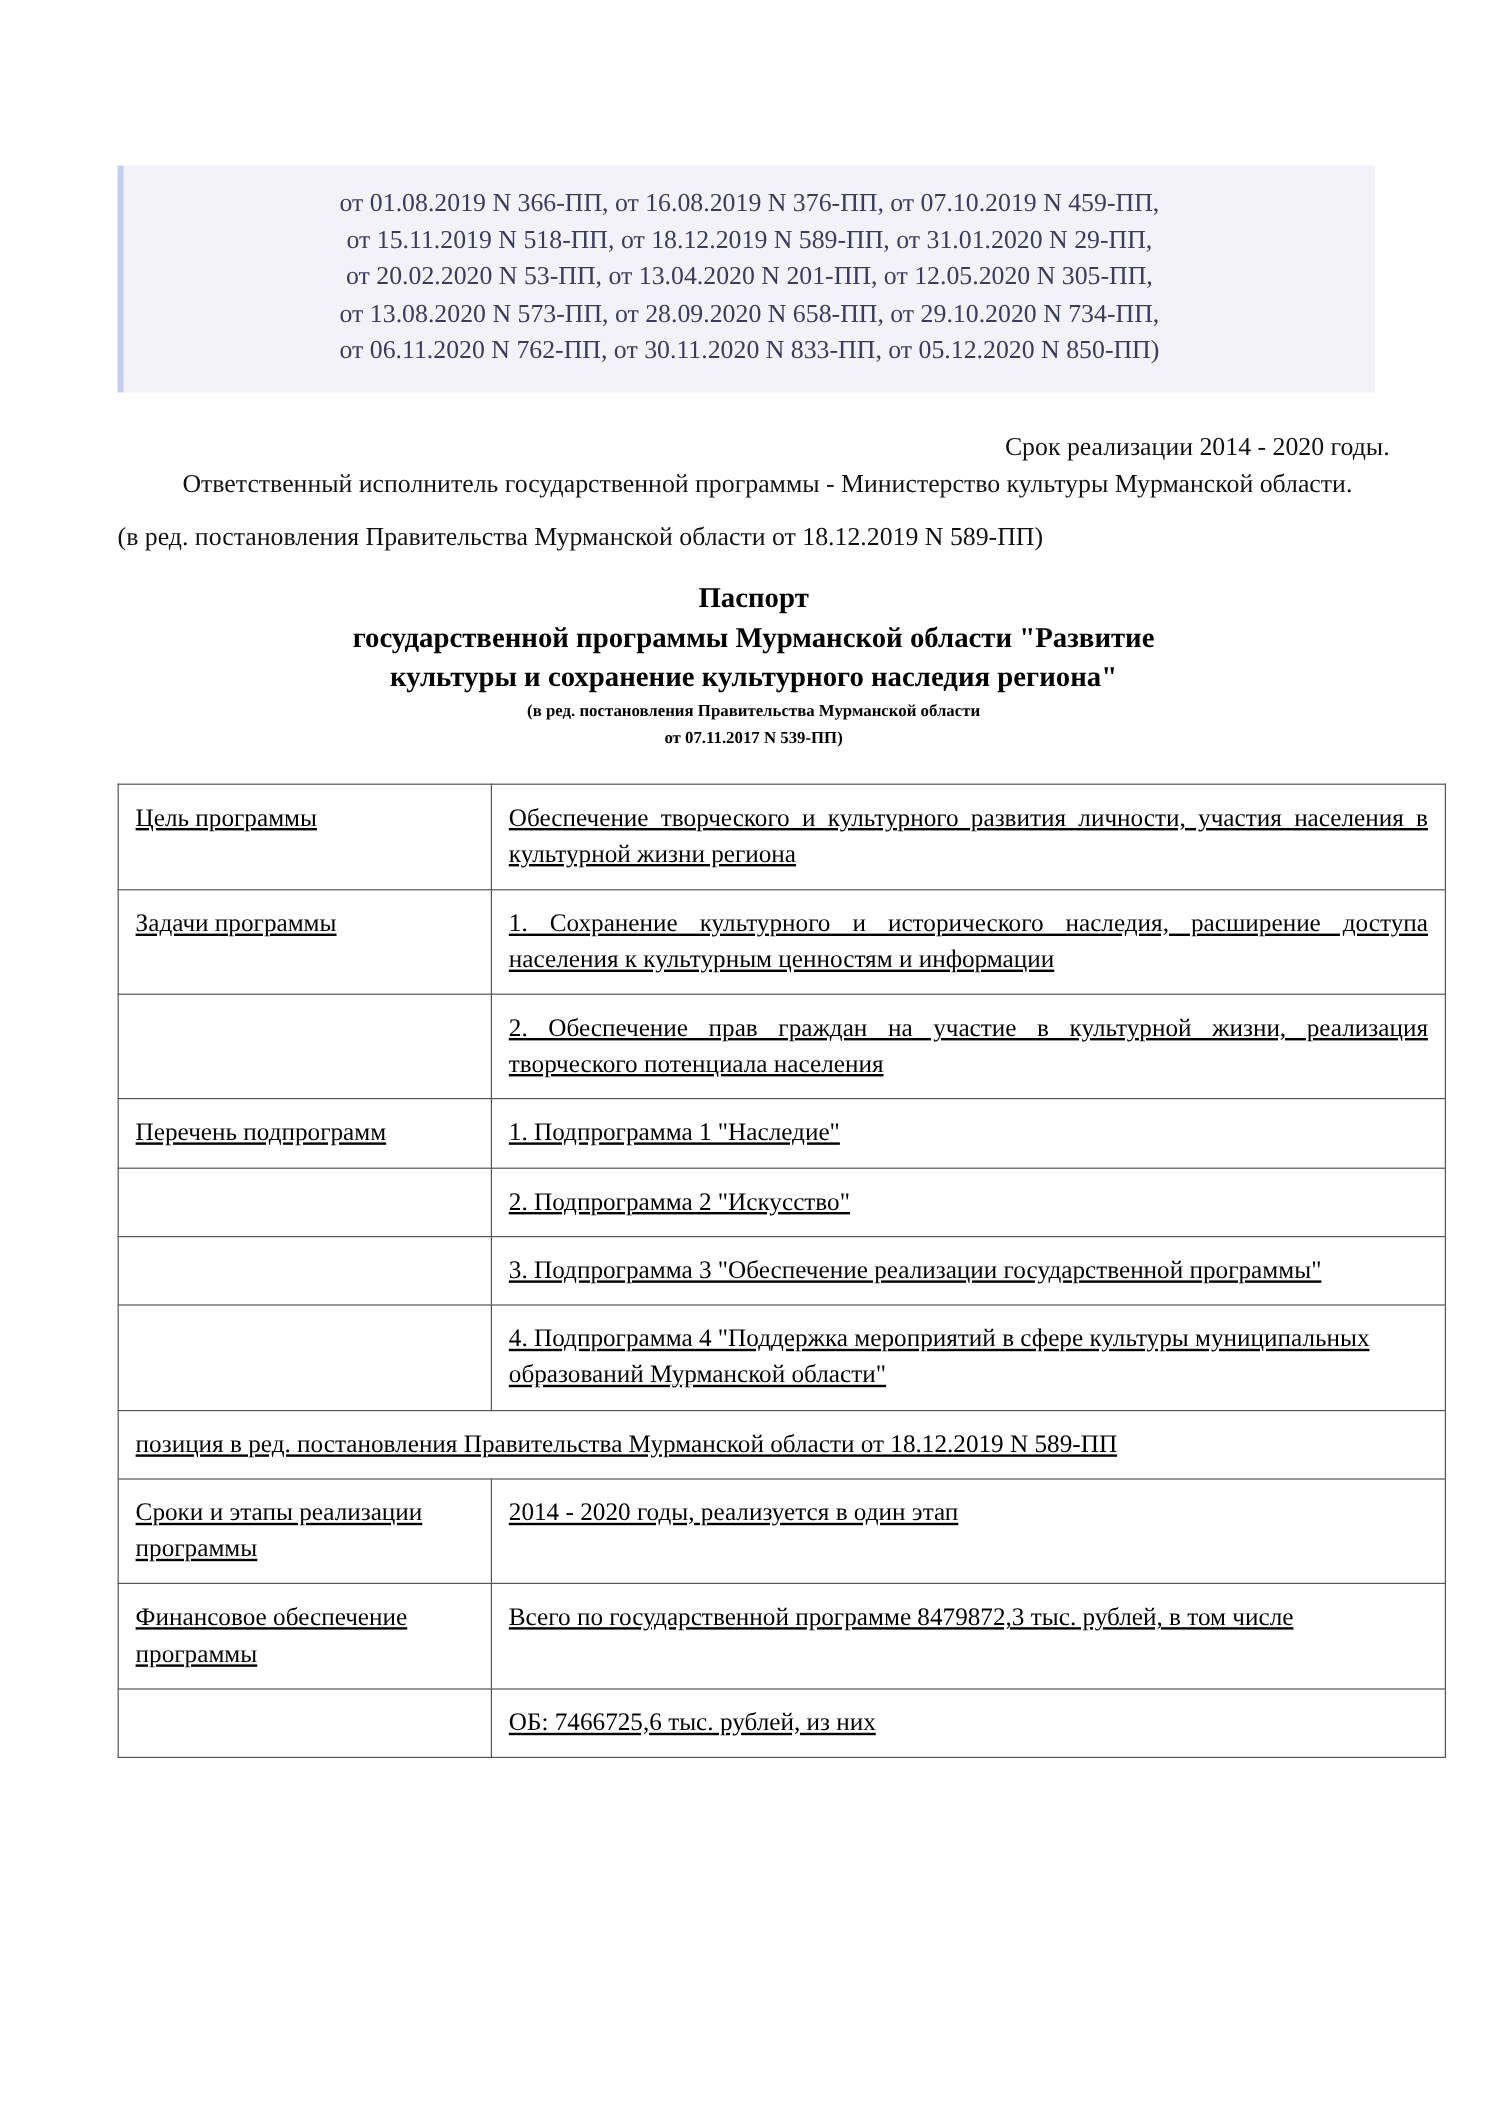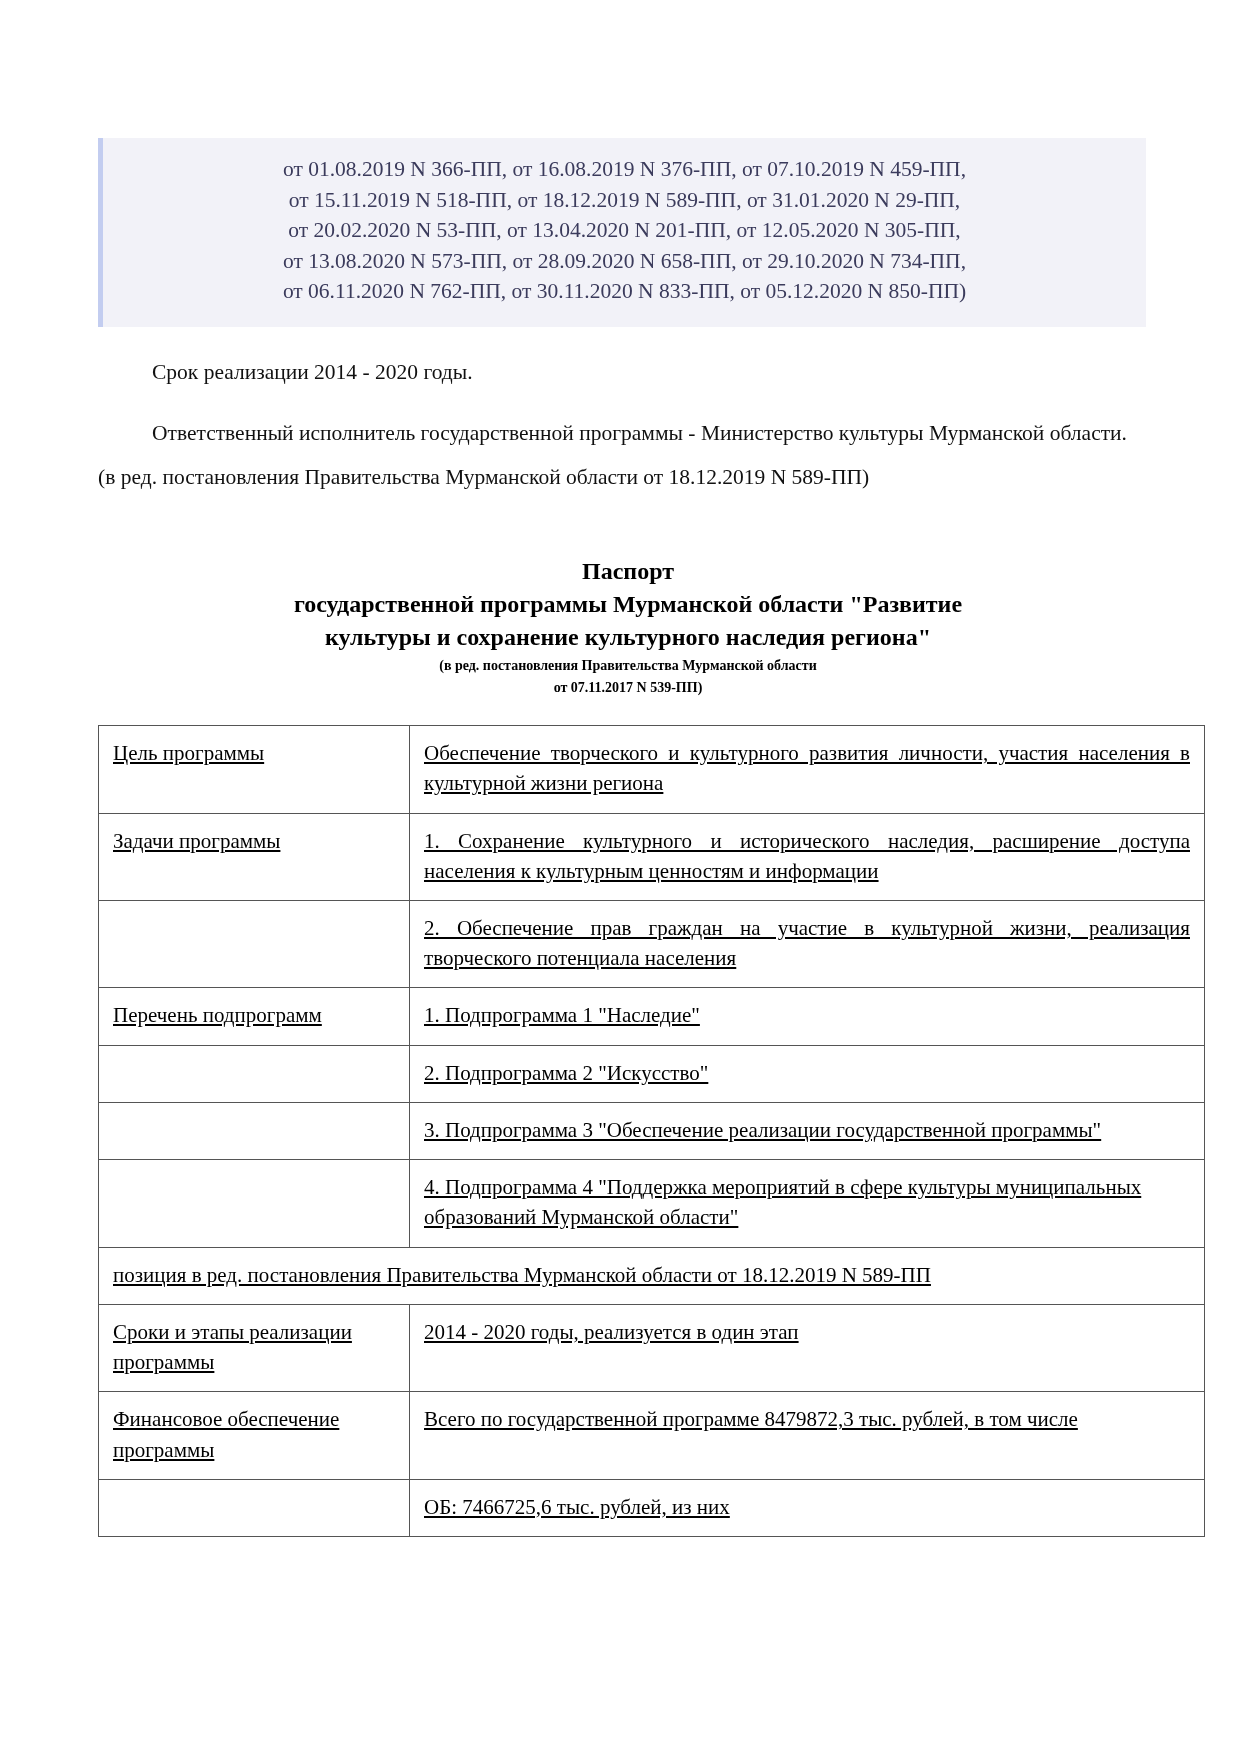--- a/index.html
+++ b/index.html
@@ -54,31 +54,31 @@
   }
   .para.indent {
     text-indent: 54px;
   }
   .para.justify {
     text-align: justify;
     text-align-last: left;
   }
   .p-term {
     margin-top: 30px;
+    text-align: right;
   }
   .p-exec {
-    margin-top: 30px;
   }
   .p-red {
     margin-top: 13px;
   }
 
   
   .title-block {
-    margin-top: 62px;
+    margin-top: 20px;
     text-align: center;
   }
   .title-block .t-bold {
     font-weight: bold;
     font-size: 24px;
     line-height: 1.38;
   }
   .title-block .t-sub {
     font-size: 14px;
     line-height: 1.38;

